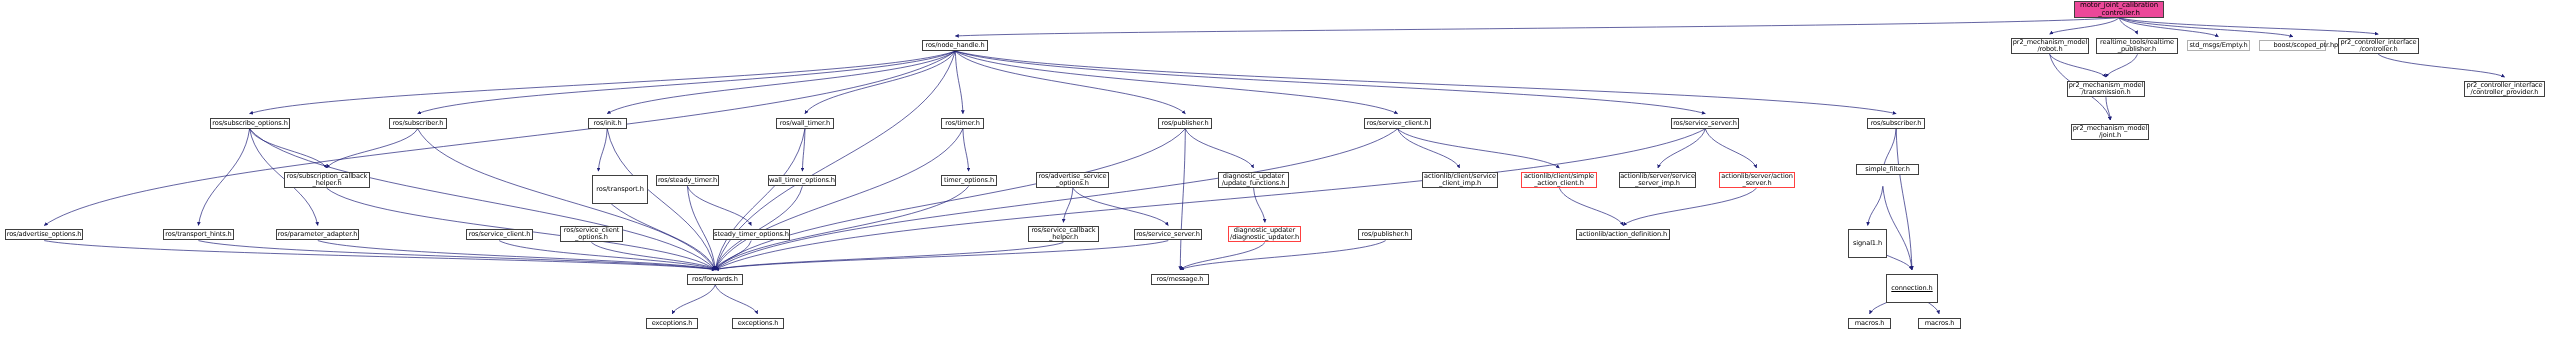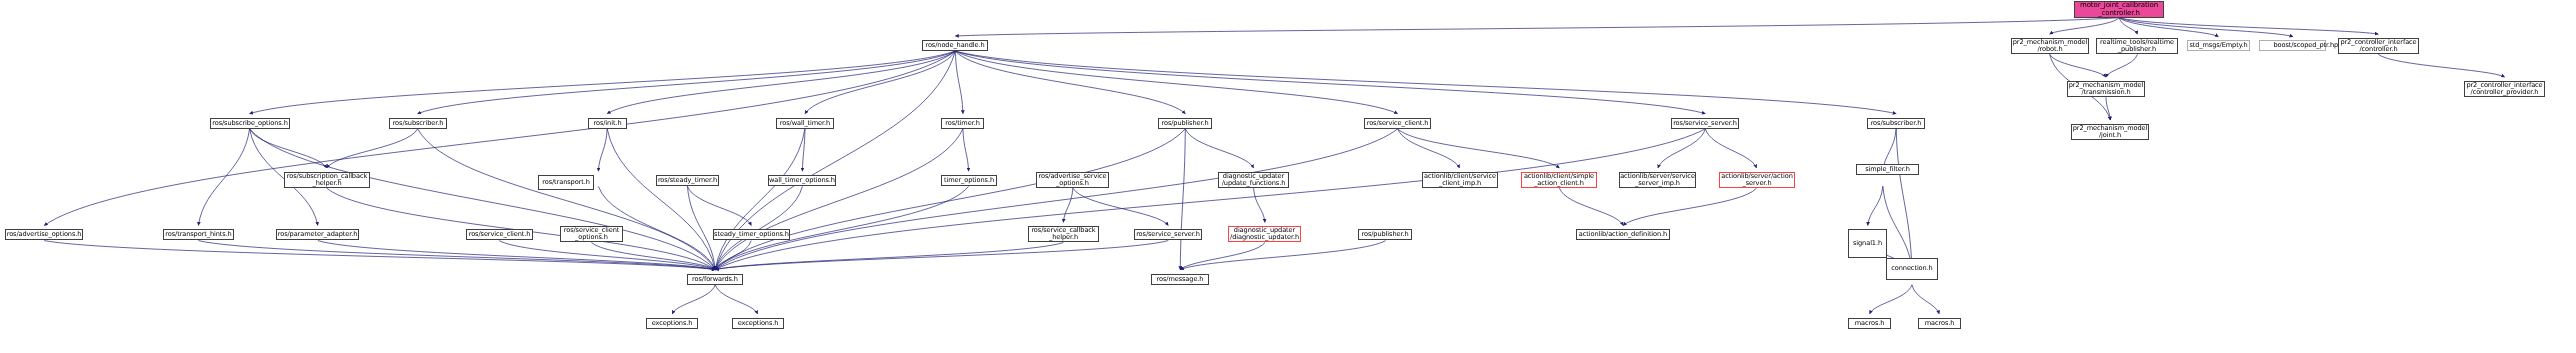--- a/index.html
+++ b/index.html
@@ -159,21 +159,21 @@
       <div class="node" style="left: 389px; top: 118px; width: 58px; height: 11.4px;">ros/subscriber.h</div>
       <div class="node" style="left: 588px; top: 118px; width: 39px; height: 11.4px;">ros/init.h</div>
       <div class="node" style="left: 776px; top: 118px; width: 58px; height: 11.4px;">ros/wall_timer.h</div>
       <div class="node" style="left: 941px; top: 118px; width: 43px; height: 11.4px;">ros/timer.h</div>
       <div class="node" style="left: 1158px; top: 118px; width: 54px; height: 11.4px;">ros/publisher.h</div>
       <div class="node" style="left: 1364px; top: 118px; width: 67px; height: 11.4px;">ros/service_client.h</div>
       <div class="node" style="left: 1671px; top: 118px; width: 68px; height: 11.4px;">ros/service_server.h</div>
       <div class="node" style="left: 1867px; top: 118px; width: 58px; height: 11.4px;">ros/subscriber.h</div>
       <div class="node" style="left: 284px; top: 172px; width: 86px; height: 16.4px;">ros/subscription_callback
 _helper.h</div>
-      <div class="node" style="left: 538px; top: 175px; width: 56px; height: 15px;">ros/transport.h</div>
+      <div class="node" style="left: 592px; top: 175px; width: 56px; height: 29px;">ros/transport.h</div>
       <div class="node" style="left: 656px; top: 175px; width: 63px; height: 11.4px;">ros/steady_timer.h</div>
       <div class="node" style="left: 768px; top: 175px; width: 68px; height: 11.4px;">wall_timer_options.h</div>
       <div class="node" style="left: 941px; top: 175px; width: 56px; height: 11.4px;">timer_options.h</div>
       <div class="node" style="left: 1036px; top: 172px; width: 73px; height: 16.4px;">ros/advertise_service
 _options.h</div>
       <div class="node" style="left: 1218px; top: 172px; width: 71px; height: 16.4px;">diagnostic_updater
 /update_functions.h</div>
       <div class="node" style="left: 1422px; top: 172px; width: 76px; height: 16.4px;">actionlib/client/service
 _client_imp.h</div>
       <div class="node red" style="left: 1521px; top: 172px; width: 76px; height: 16.4px;">actionlib/client/simple
@@ -193,20 +193,20 @@
       <div class="node" style="left: 1028px; top: 226px; width: 71px; height: 16.4px;">ros/service_callback
 _helper.h</div>
       <div class="node" style="left: 1134px; top: 229px; width: 68px; height: 11.4px;">ros/service_server.h</div>
       <div class="node red" style="left: 1228px; top: 226px; width: 73px; height: 16.4px;">diagnostic_updater
 /diagnostic_updater.h</div>
       <div class="node" style="left: 1358px; top: 229px; width: 54px; height: 11.4px;">ros/publisher.h</div>
       <div class="node" style="left: 1576px; top: 229px; width: 94px; height: 11.4px;">actionlib/action_definition.h</div>
       <div class="node" style="left: 1848px; top: 229px; width: 39px; height: 29px;">signal1.h</div>
       <div class="node" style="left: 687px; top: 274px; width: 56px; height: 11.4px;">ros/forwards.h</div>
       <div class="node" style="left: 1151px; top: 274px; width: 58px; height: 11.4px;">ros/message.h</div>
-      <div class="node" style="left: 1886px; top: 258px; width: 52px; height: 22px;">connection.h</div>
+      <div class="node" style="left: 1886px; top: 274px; width: 52px; height: 29px; text-decoration: underline;">connection.h</div>
       <div class="node" style="left: 646px; top: 318px; width: 52px; height: 11.4px;">exceptions.h</div>
       <div class="node" style="left: 732px; top: 318px; width: 52px; height: 11.4px;">exceptions.h</div>
       <div class="node" style="left: 1848px; top: 318px; width: 43px; height: 11.4px;">macros.h</div>
       <div class="node" style="left: 1918px; top: 318px; width: 43px; height: 11.4px;">macros.h</div>
     </div>
 </div>
 
 
 </body></html>

